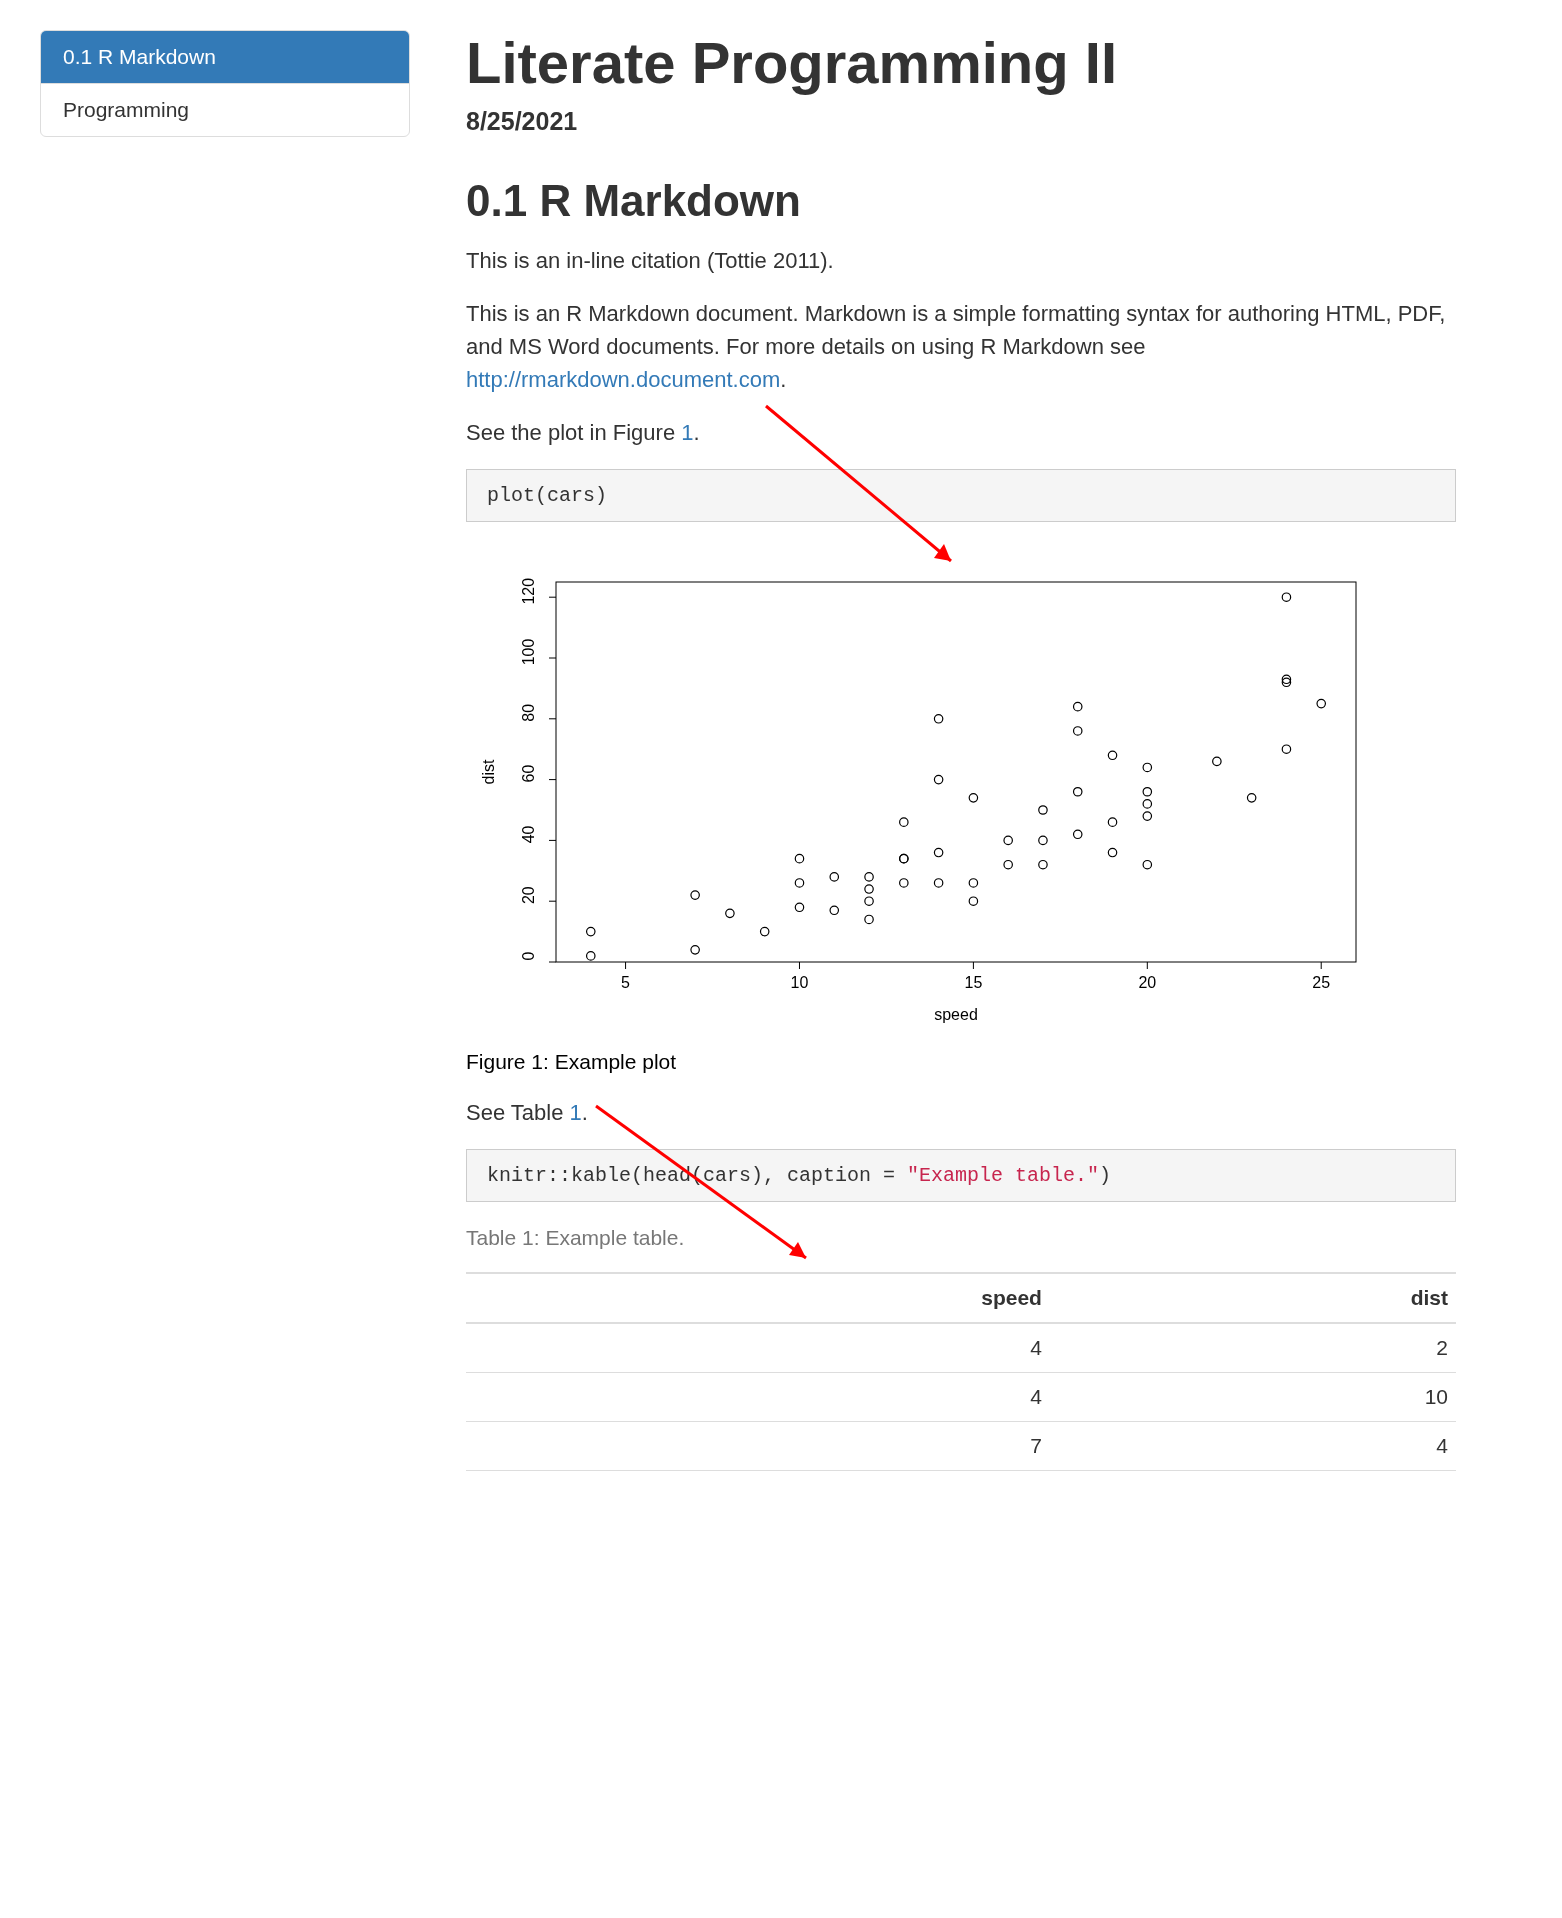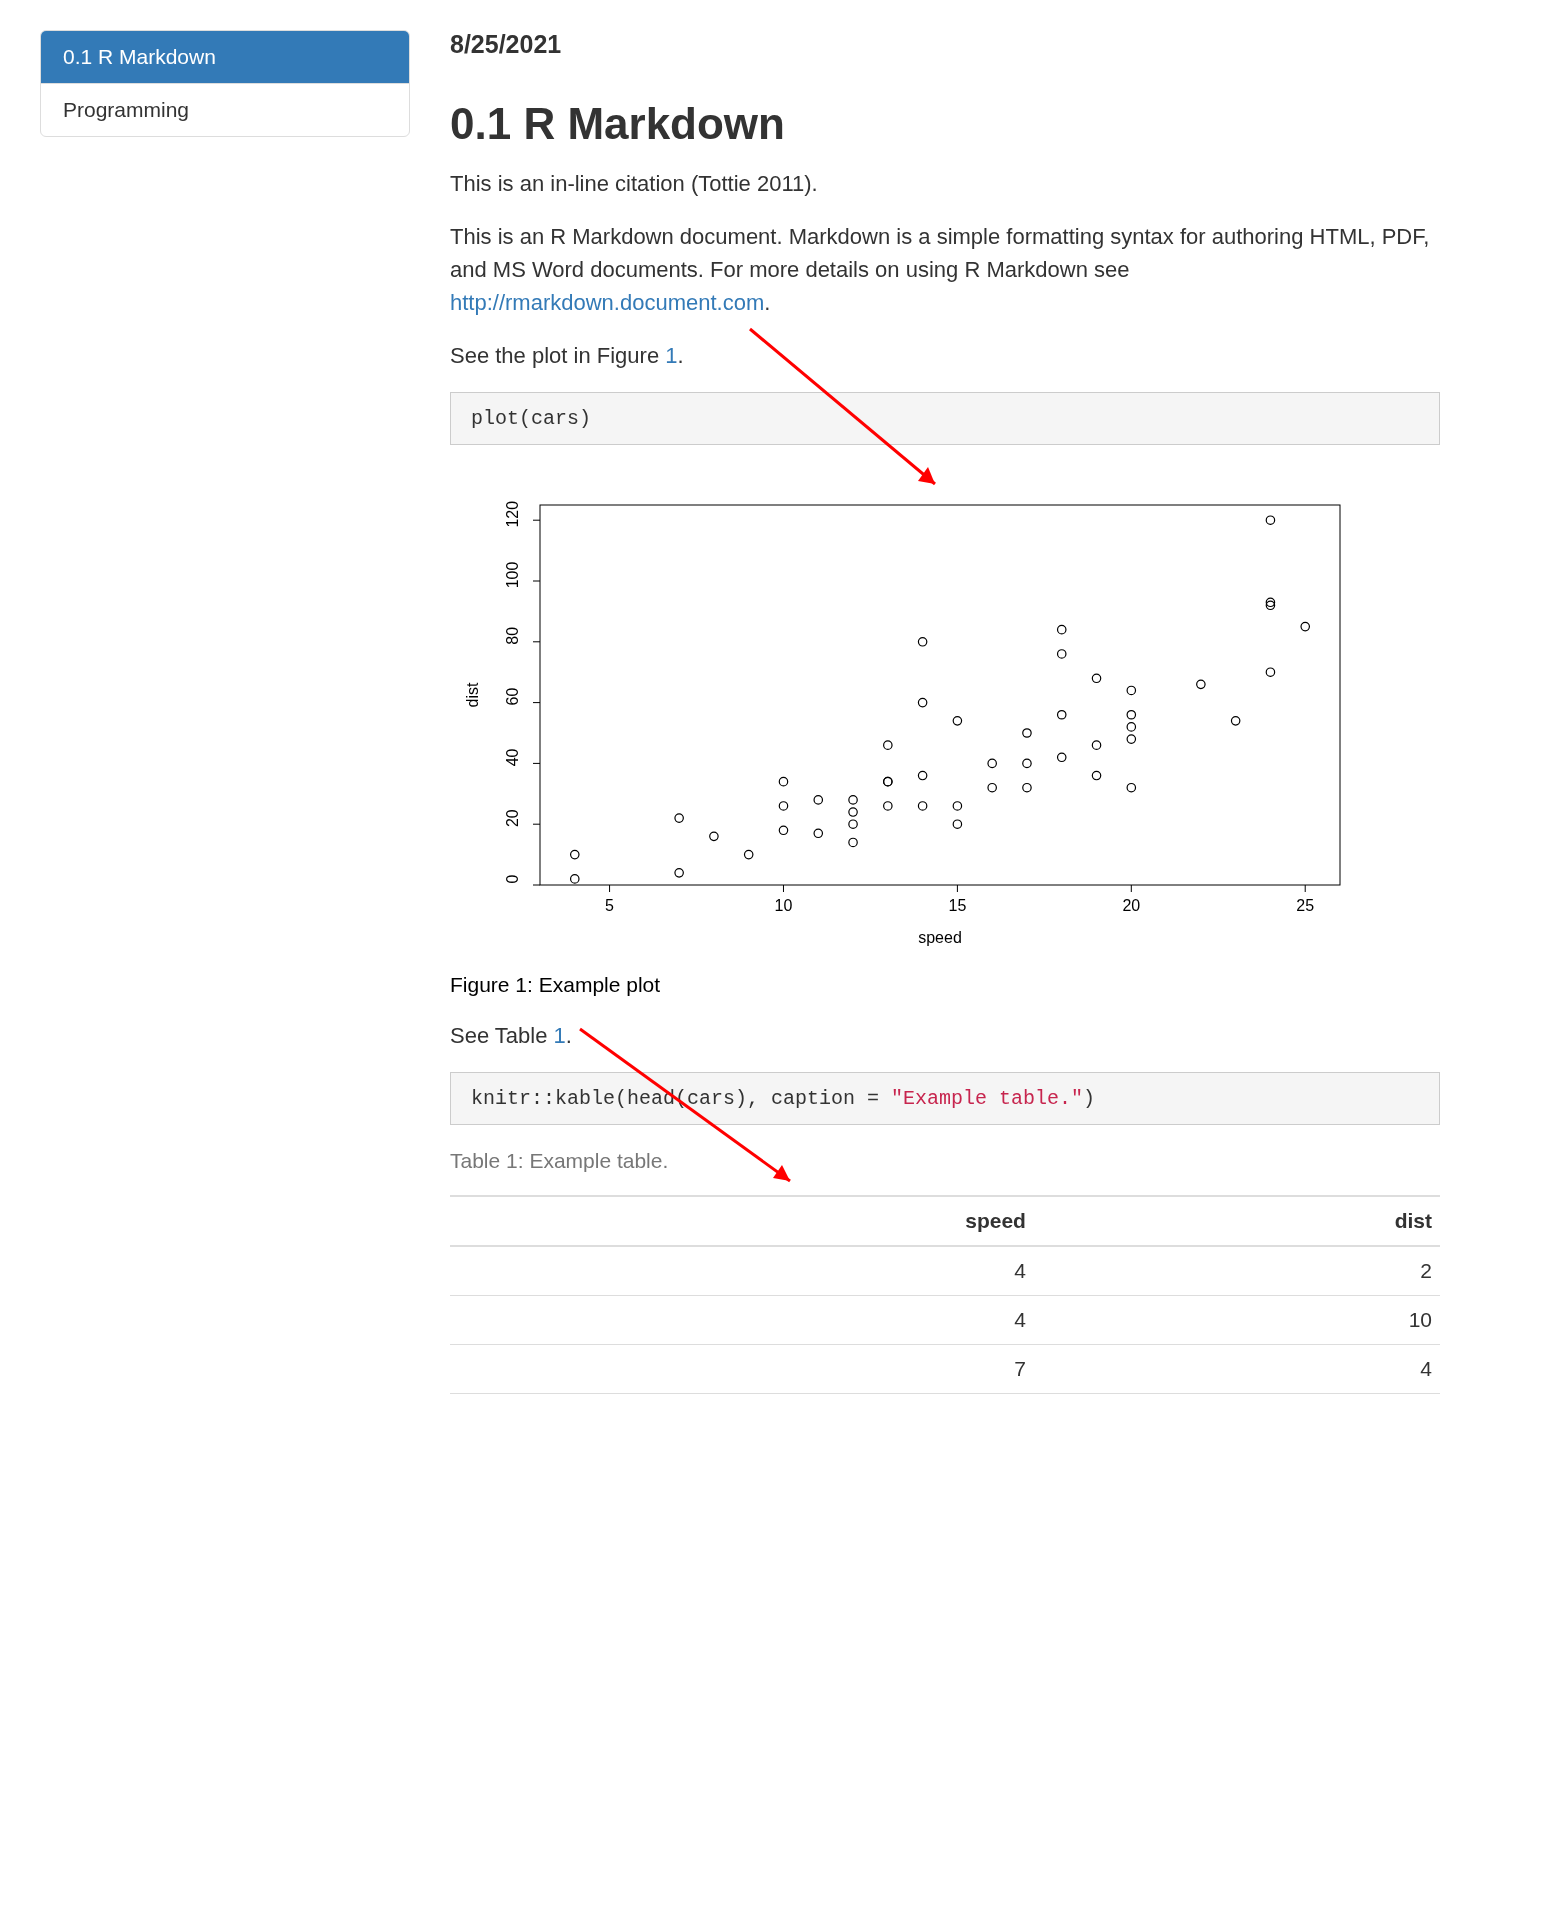--- a/index.html
+++ b/index.html
@@ -8,21 +8,21 @@
     font-family: "Helvetica Neue", Helvetica, Arial, sans-serif;
     font-size: 21px;
     color: #333;
     background: #fff;
     width: 1562px;
     padding: 30px 40px 40px 40px;
   }
   .layout {
     display: flex;
     align-items: flex-start;
-    gap: 40px;
+    gap: 56px;
   }
   
   .toc {
     width: 370px;
     flex: 0 0 370px;
     border: 1px solid #ddd;
     border-radius: 6px;
     overflow: hidden;
     background: #fff;
   }
@@ -136,20 +136,21 @@
 
 <div class="layout">
 
   <nav class="toc">
     <div class="toc-item active">0.1 R Markdown</div>
     <div class="toc-item">Programming</div>
   </nav>
 
   <main class="content">
 
+    <h1 class="title">Literate Programming II</h1>
     <div class="date">8/25/2021</div>
 
     <h2 class="section">0.1 R Markdown</h2>
 
     <p>This is an in-line citation (Tottie 2011).</p>
 
     <p>
       <span>This is an R Markdown document. Markdown is a simple formatting syntax for authoring HTML, PDF, and MS Word documents. For more details on using R Markdown see </span><a class="link">http://rmarkdown.document.com</a><span>.</span>
     </p>
 

